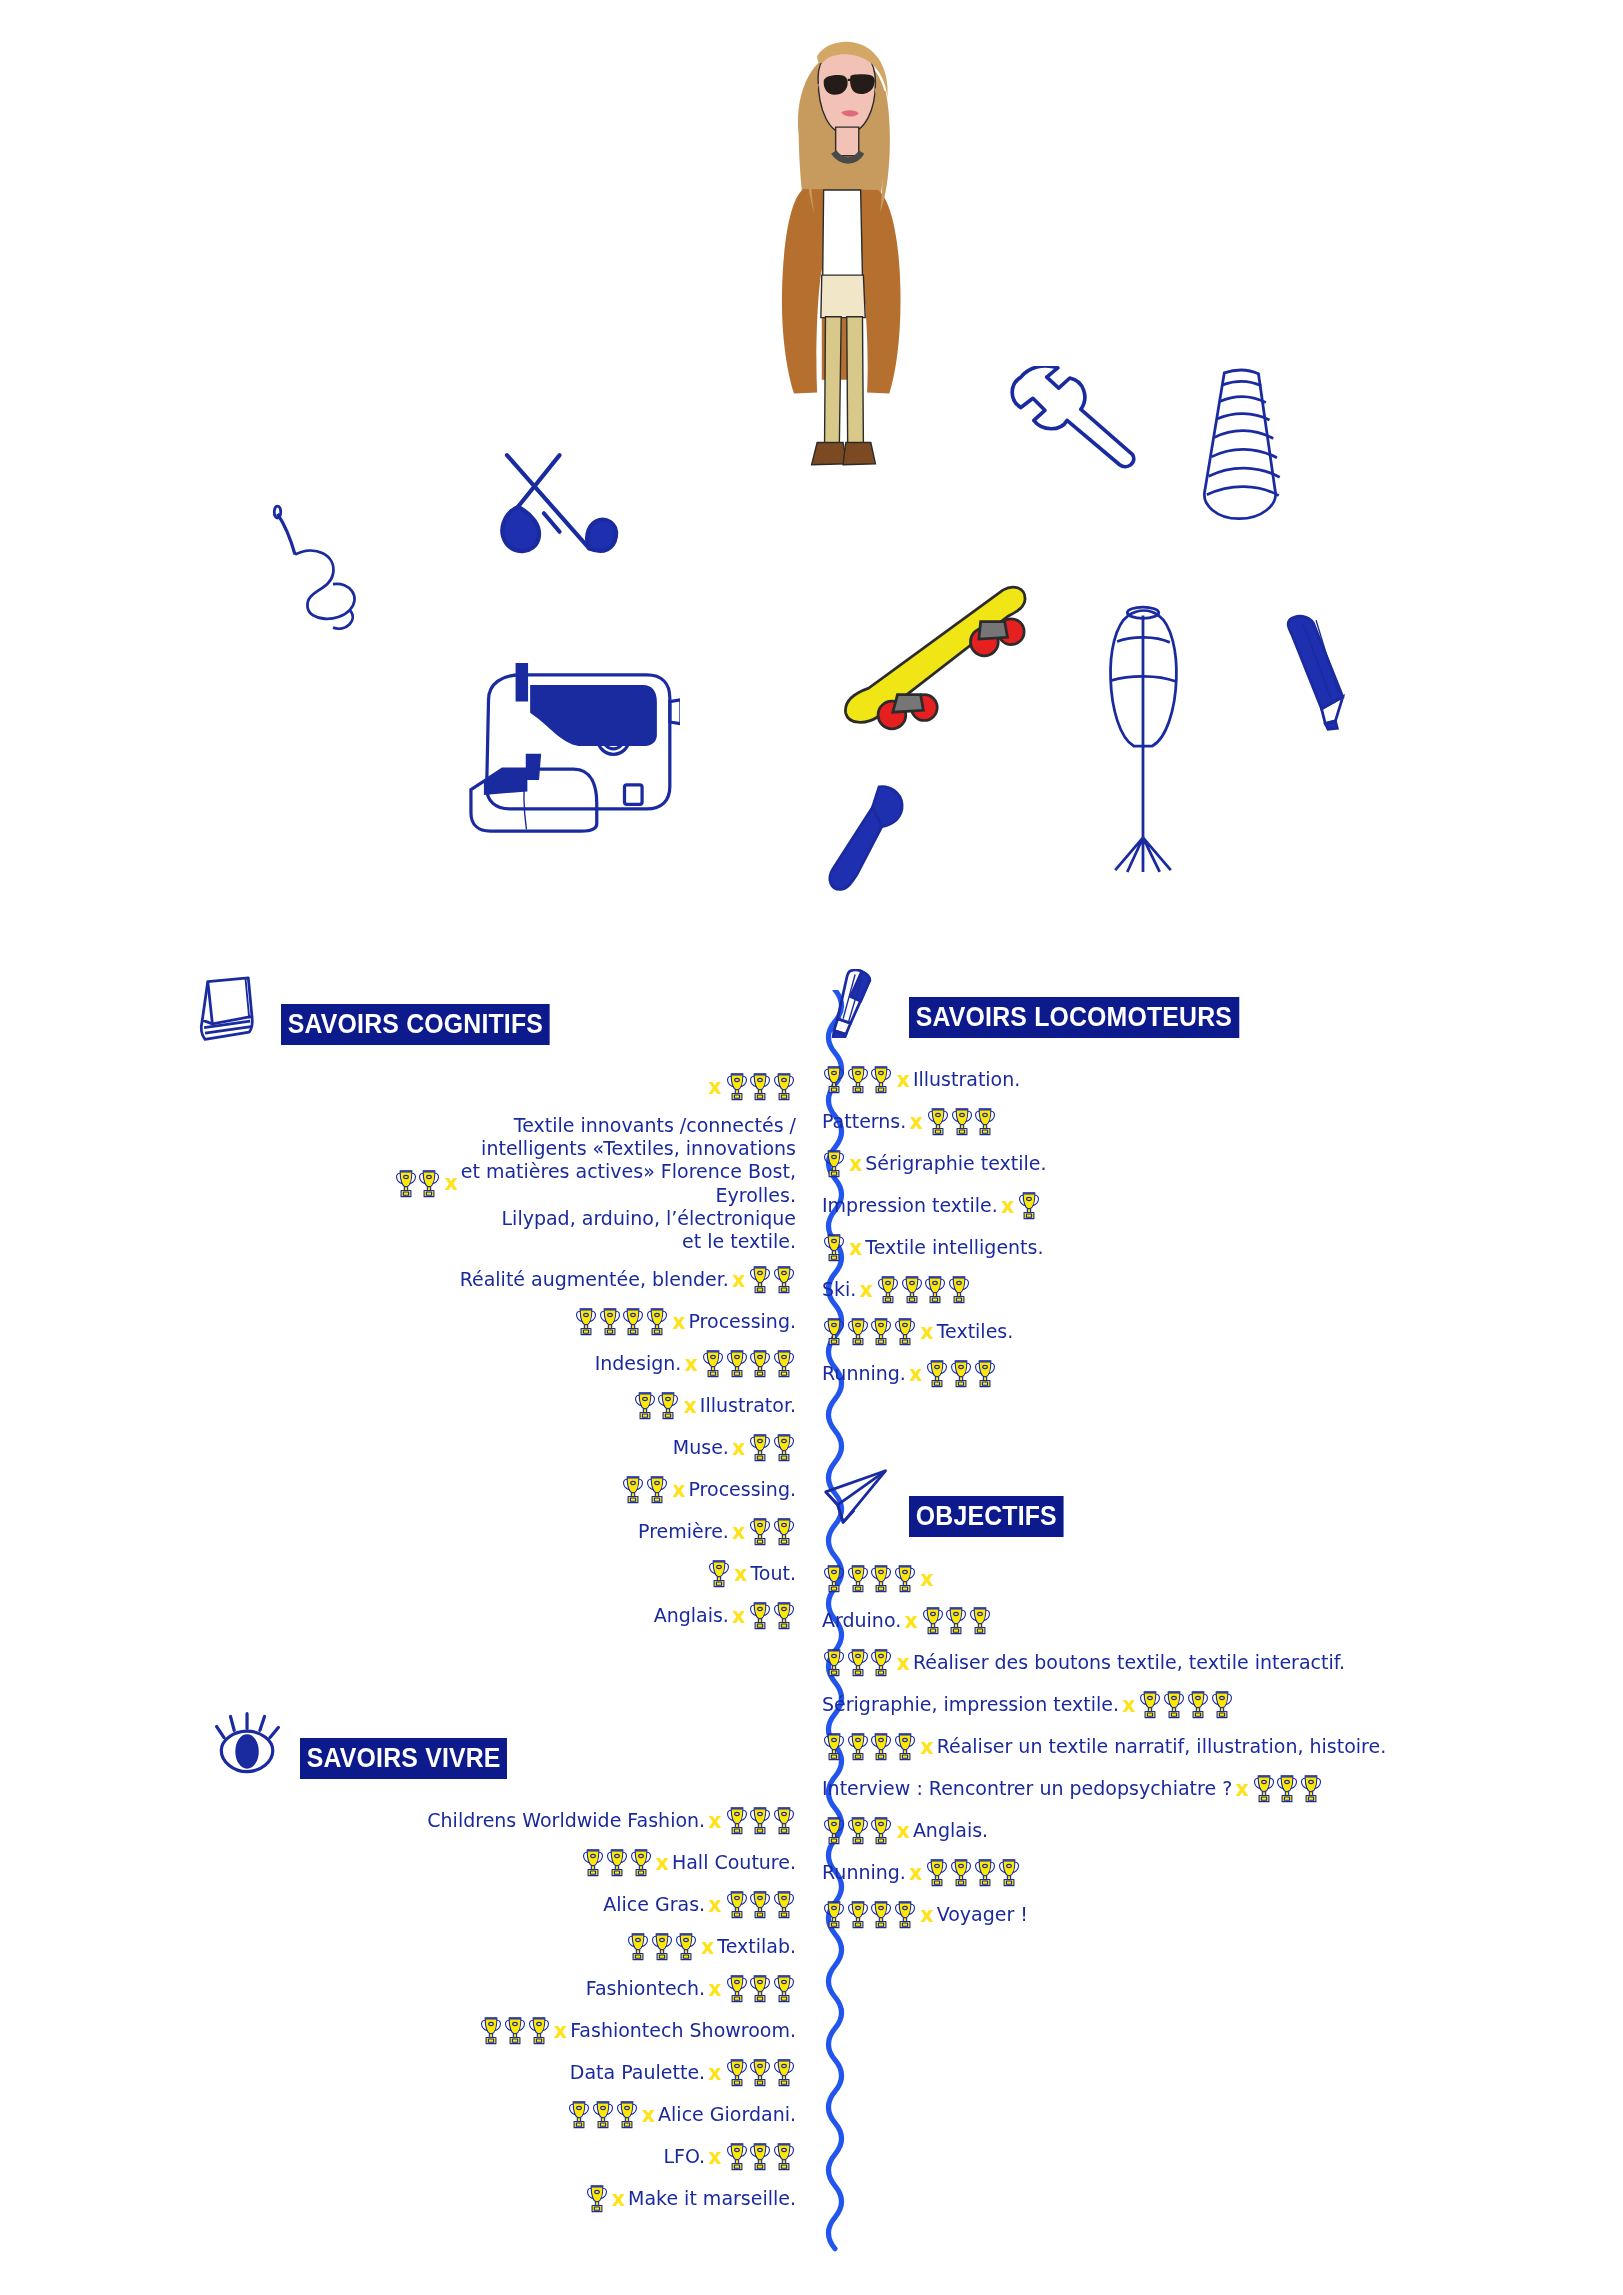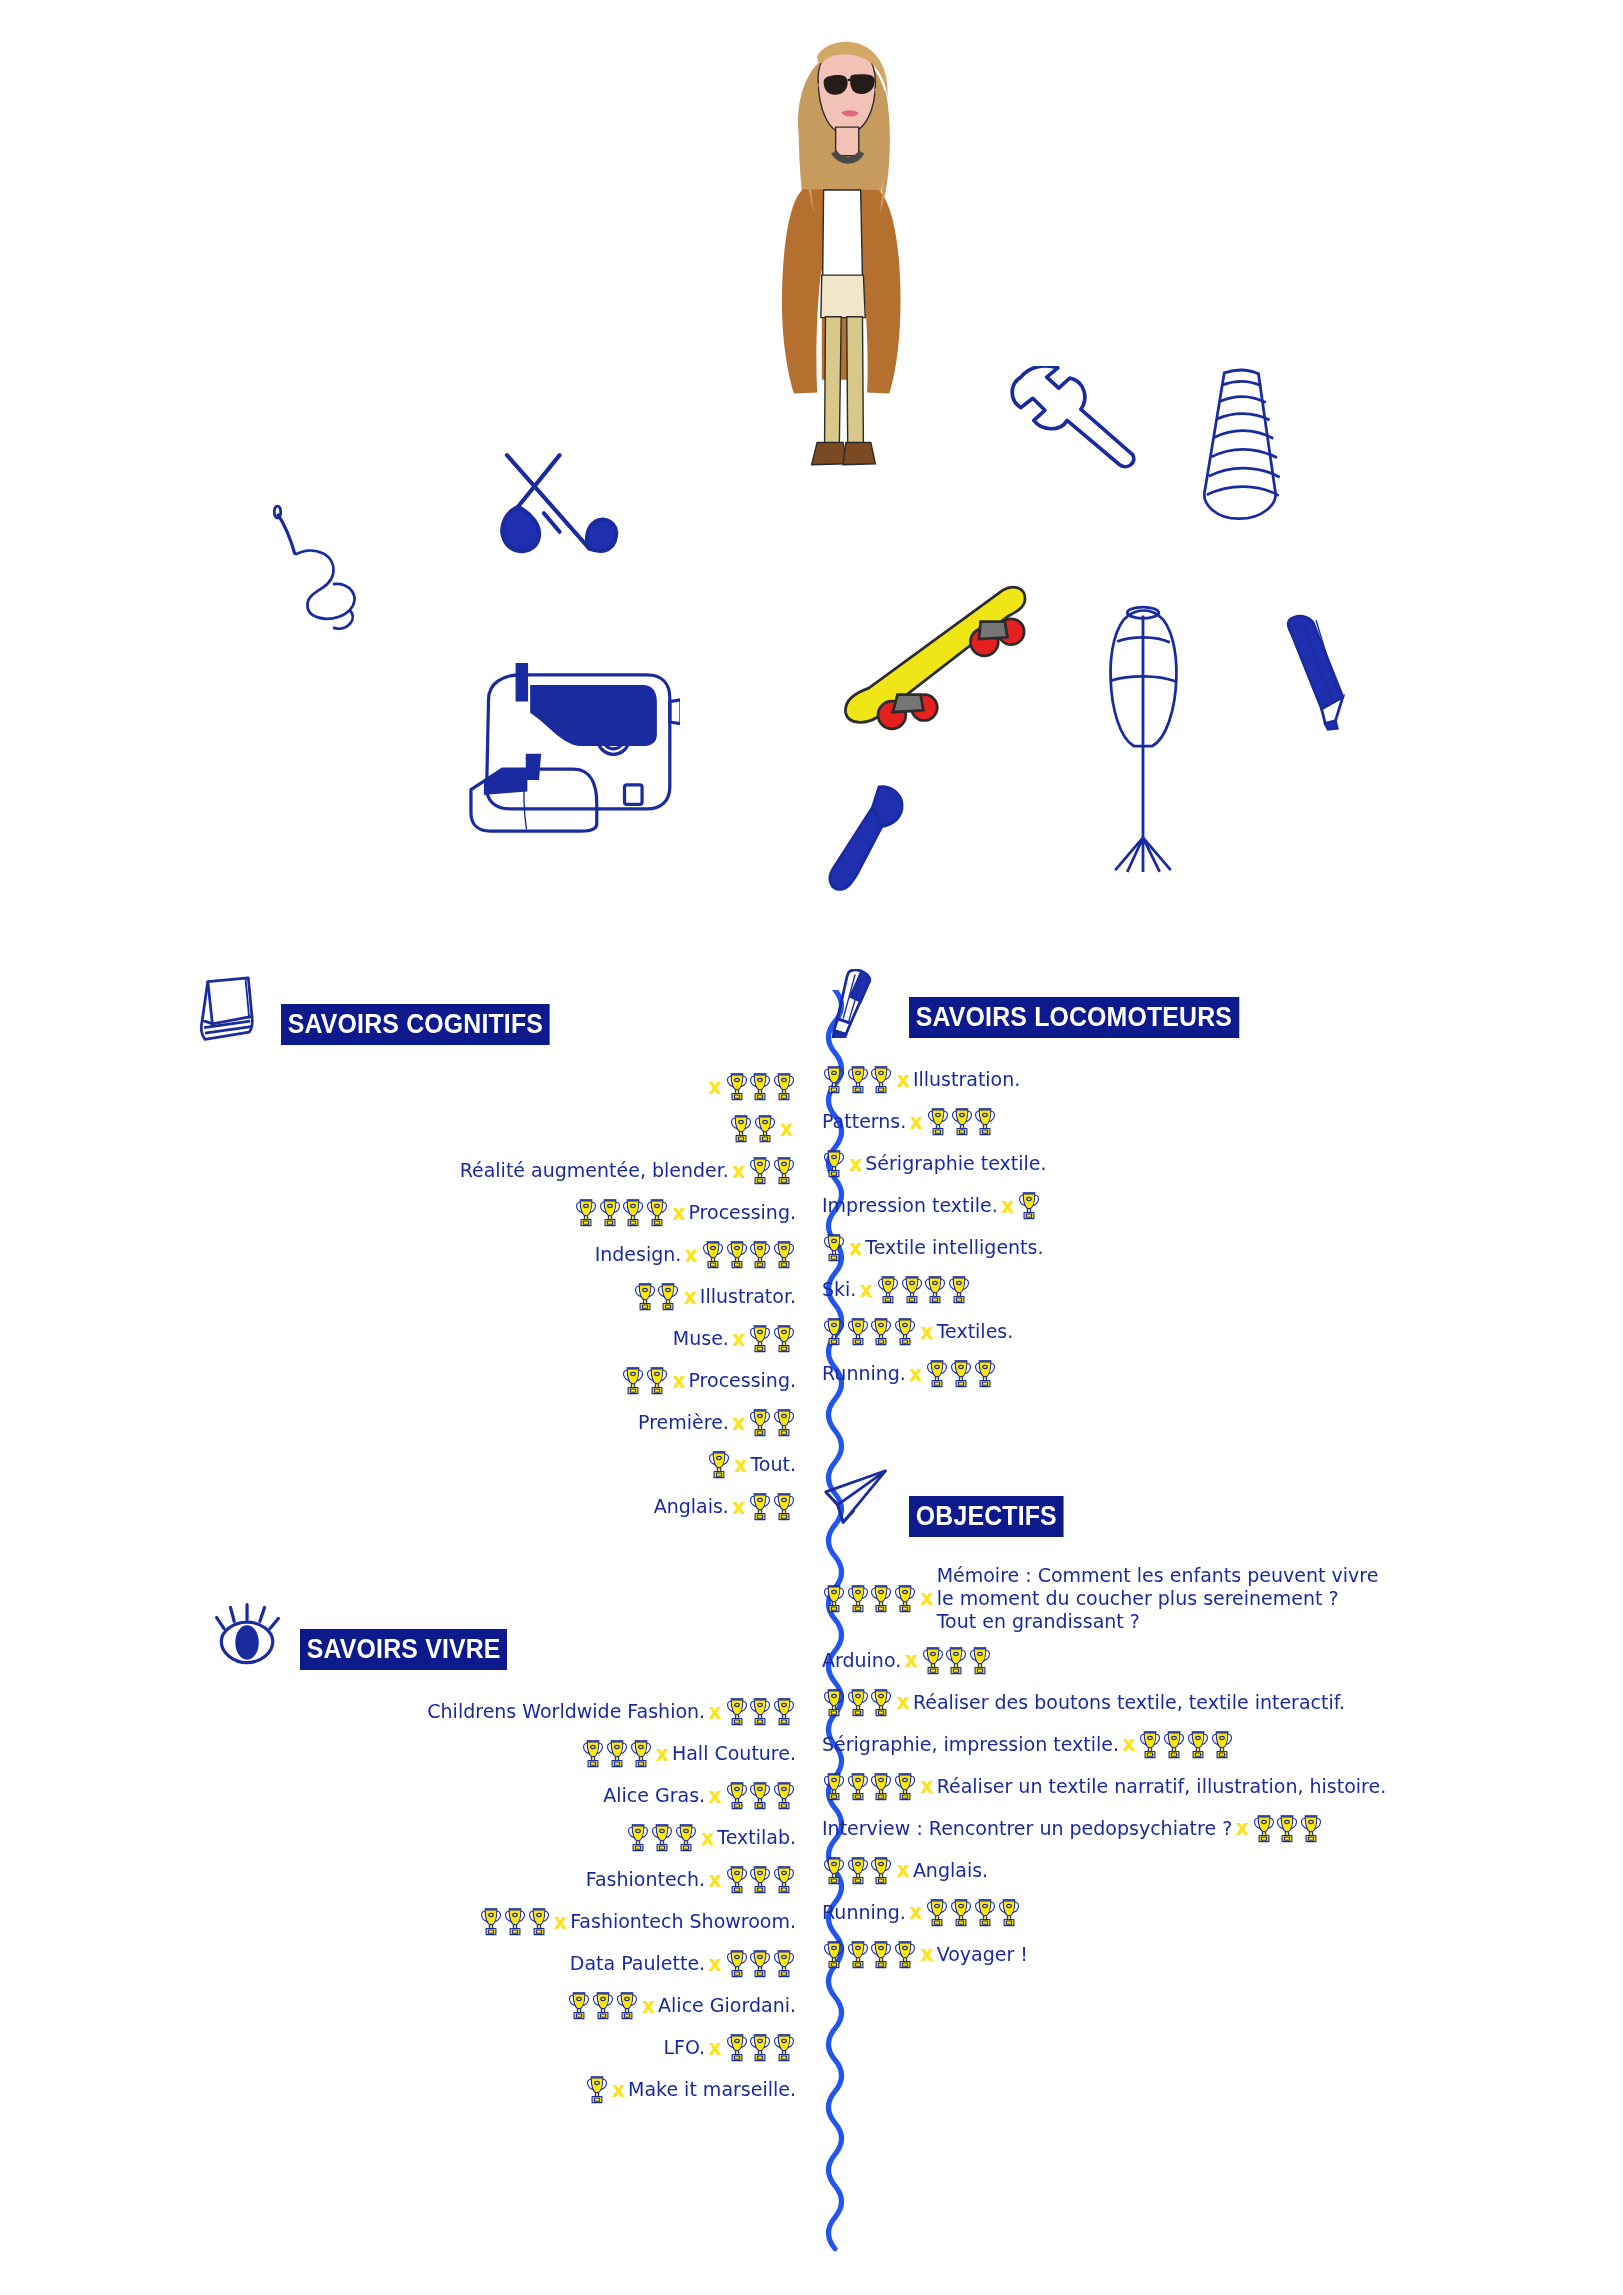--- a/index.html
+++ b/index.html
@@ -299,20 +299,26 @@
                     <ellipse cx="23.5" cy="17" rx="5" ry="3.4" fill="none"></ellipse>
                     <path d="M20 38 L27 38 L27 46 L20 46Z"></path>
                     <path d="M13 46 L34 46 L34 59 L13 59Z"></path>
                     <rect x="18" y="49" width="11" height="7" fill="none"></rect>
                     <path d="M10 4 L37 4" stroke-width="3"></path>
                   </g>
                 </svg>
               </span>
             </span>
             <span class="xmark">x</span>
+            <span class="etxt">Textile innovants /connectés /
+intelligents «Textiles, innovations
+et matières actives» Florence Bost,
+Eyrolles.
+Lilypad, arduino, l’électronique
+et le textile.</span>
           </div>
           <div class="entry right">
             <span class="etxt">Réalité augmentée, blender.</span>
             <span class="xmark">x</span>
             <span class="cups">
               <span class="cup">
                 <svg width="22" height="30" viewBox="0 0 47 64">
                   <g stroke="#1a2ba0" stroke-width="2.4" fill="#ffe800" stroke-linejoin="round">
                     <path d="M11 6 L36 6 C36 26,31 38,23.5 38 C16 38,11 26,11 6Z"></path>
                     <path d="M11 9 C4 9,2 15,4 21 C6 27,12 31,16 31" fill="none"></path>
@@ -1546,23 +1552,20 @@
                     <ellipse cx="23.5" cy="17" rx="5" ry="3.4" fill="none"></ellipse>
                     <path d="M20 38 L27 38 L27 46 L20 46Z"></path>
                     <path d="M13 46 L34 46 L34 59 L13 59Z"></path>
                     <rect x="18" y="49" width="11" height="7" fill="none"></rect>
                     <path d="M10 4 L37 4" stroke-width="3"></path>
                   </g>
                 </svg>
               </span>
             </span>
             <span class="xmark">x</span>
-            <span class="etxt">Mémoire : Comment les enfants peuvent vivre
-le moment du coucher plus sereinement ?
-Tout en grandissant ?</span>
           </div>
           <div class="entry left">
             <span class="etxt">Arduino.</span>
             <span class="xmark">x</span>
             <span class="cups">
               <span class="cup">
                 <svg width="22" height="30" viewBox="0 0 47 64">
                   <g stroke="#1a2ba0" stroke-width="2.4" fill="#ffe800" stroke-linejoin="round">
                     <path d="M11 6 L36 6 C36 26,31 38,23.5 38 C16 38,11 26,11 6Z"></path>
                     <path d="M11 9 C4 9,2 15,4 21 C6 27,12 31,16 31" fill="none"></path>

